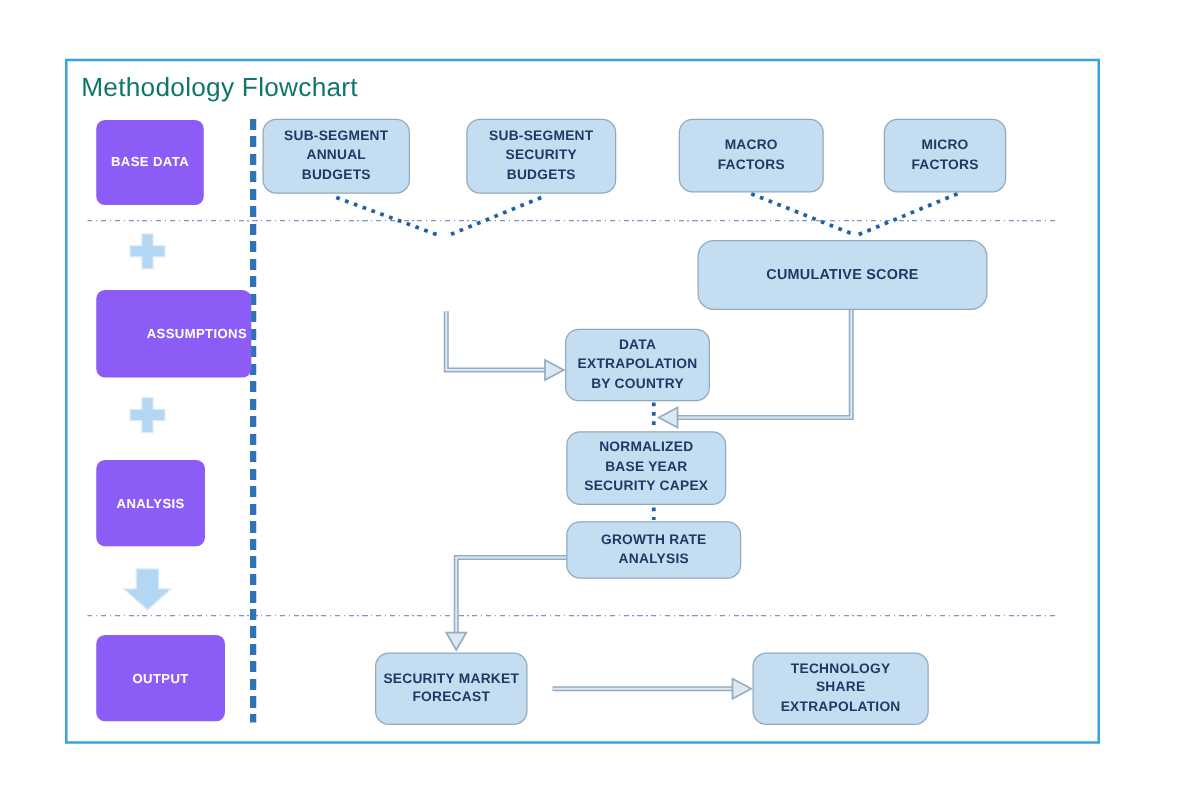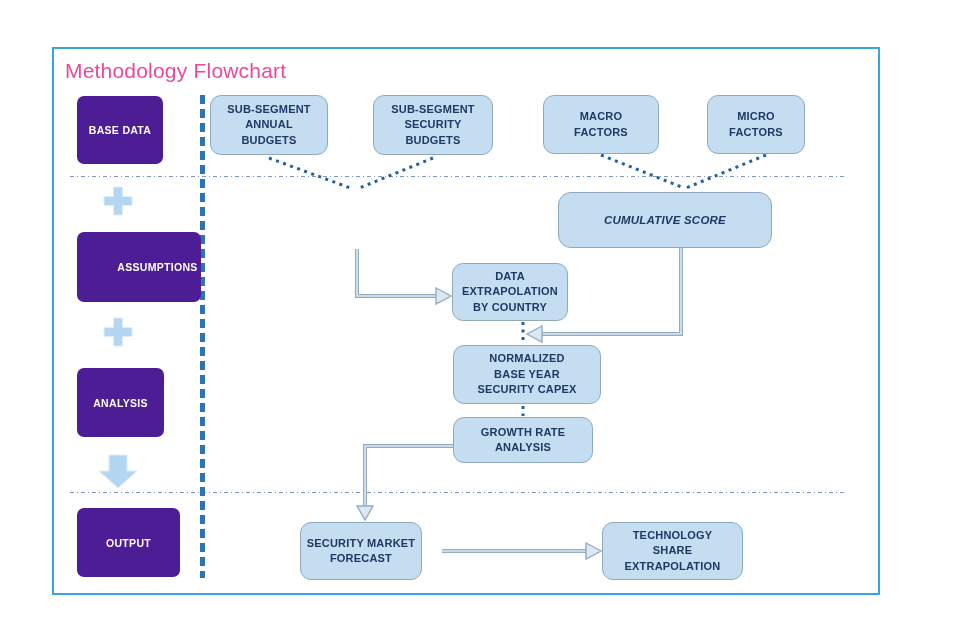--- a/index.html
+++ b/index.html
@@ -1,22 +1,22 @@
 <!DOCTYPE html>
 <html><head>
 <meta charset="utf-8">
 <style>
   html,body{margin:0;padding:0;background:#ffffff;}
   .canvas{position:relative;width:960px;height:640px;background:#ffffff;overflow:hidden;
           font-family:"Liberation Sans",sans-serif;}
   .frame{position:absolute;left:52px;top:47px;width:824px;height:544px;
          border:2px solid #35A5DC;background:#ffffff;}
-  .title{position:absolute;left:65px;top:59px;font-size:21px;color:#ec4899;
+  .title{position:absolute;left:65px;top:59px;font-size:21px;color:#0f766e;
          letter-spacing:0.2px;}
-  .dark-box{position:absolute;background:#4c1d95;border-radius:7px;color:#ffffff;
+  .dark-box{position:absolute;background:#8b5cf6;border-radius:7px;color:#ffffff;
             font-weight:bold;font-size:10.5px;letter-spacing:0.3px;
             display:flex;align-items:center;justify-content:center;text-align:center;z-index:3;}
   .node{position:absolute;background:#C5DDF0;border:1.5px solid #8FAABF;border-radius:11px;
         color:#1F3864;font-weight:bold;font-size:11px;line-height:1.4;letter-spacing:0.2px;
         display:flex;align-items:center;justify-content:center;text-align:center;
         white-space:pre-line;z-index:3;box-sizing:border-box;}
   .node.wide{font-size:11.5px;border-radius:13px;}
   .vdash{position:absolute;left:200px;top:95px;width:5px;height:483px;z-index:2;
          background:repeating-linear-gradient(to bottom,#2E74B5 0 9px,transparent 9px 14px);}
   .hrule{position:absolute;left:70px;width:777px;height:1px;z-index:1;
@@ -50,25 +50,25 @@
   <div class="node" style="left:210px;top:95px;width:118px;height:60px;">SUB-SEGMENT
 ANNUAL
 BUDGETS</div>
   <div class="node" style="left:373px;top:95px;width:120px;height:60px;">SUB-SEGMENT
 SECURITY
 BUDGETS</div>
   <div class="node" style="left:543px;top:95px;width:116px;height:59px;">MACRO
 FACTORS</div>
   <div class="node" style="left:707px;top:95px;width:98px;height:59px;">MICRO
 FACTORS</div>
-  <div class="node wide" style="left:558px;top:192px;width:214px;height:56px;font-style:italic;">CUMULATIVE SCORE</div>
+  <div class="node wide" style="left:558px;top:192px;width:232px;height:56px;">CUMULATIVE SCORE</div>
   <div class="node" style="left:452px;top:263px;width:116px;height:58px;">DATA
 EXTRAPOLATION
 BY COUNTRY</div>
-  <div class="node" style="left:453px;top:345px;width:148px;height:59px;">NORMALIZED
+  <div class="node" style="left:453px;top:345px;width:128px;height:59px;">NORMALIZED
 BASE YEAR
 SECURITY CAPEX</div>
   <div class="node" style="left:453px;top:417px;width:140px;height:46px;">GROWTH RATE
 ANALYSIS</div>
   <div class="node" style="left:300px;top:522px;width:122px;height:58px;">SECURITY MARKET
 FORECAST</div>
   <div class="node" style="left:602px;top:522px;width:141px;height:58px;">TECHNOLOGY
 SHARE
 EXTRAPOLATION</div>
 

